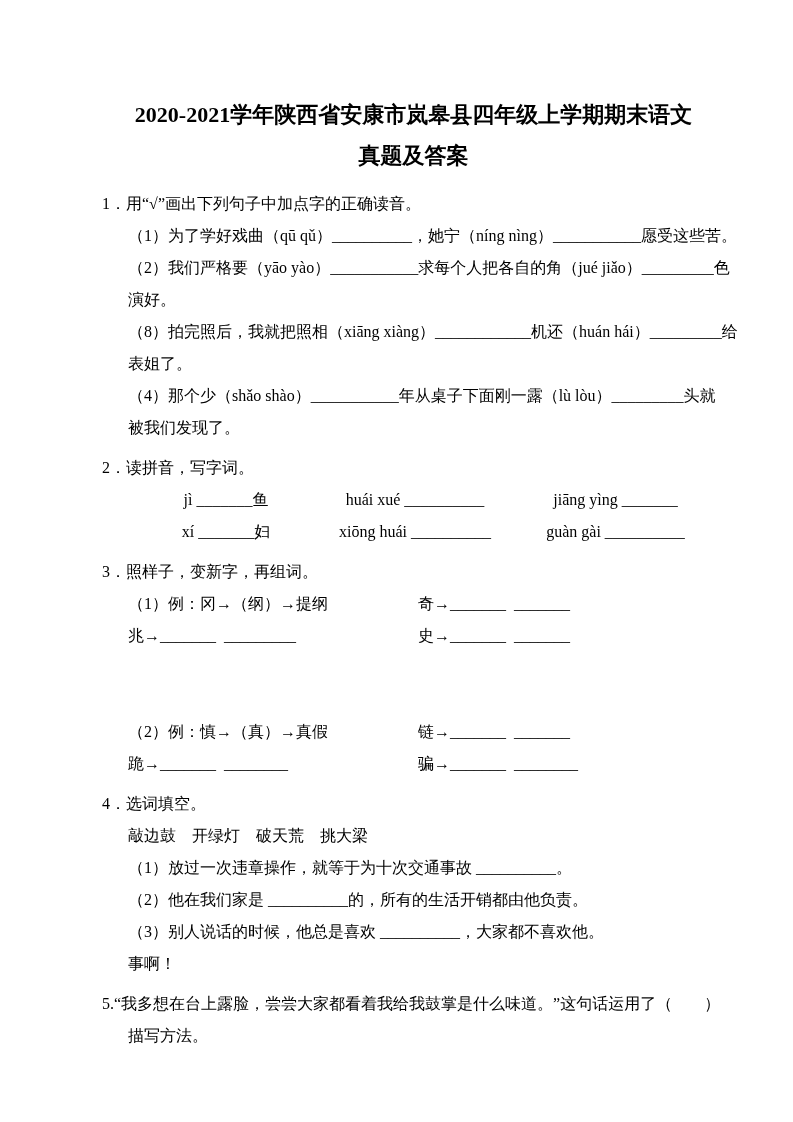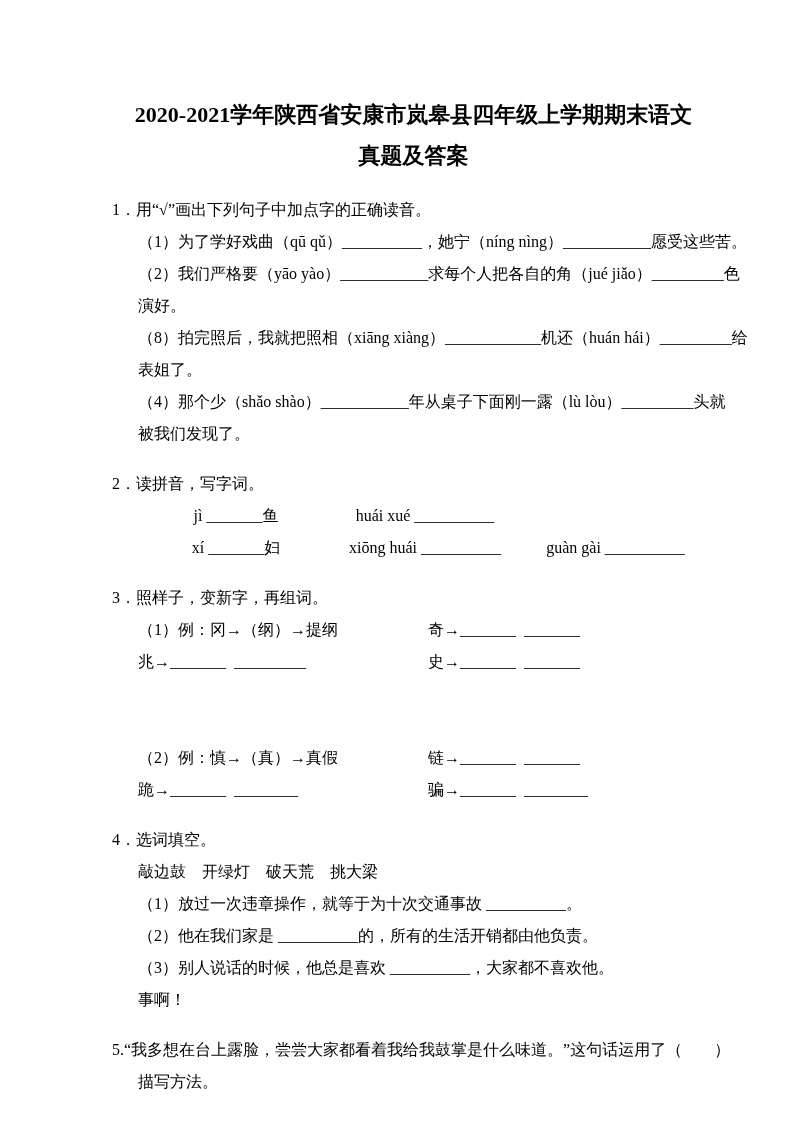--- a/index.html
+++ b/index.html
@@ -20,21 +20,21 @@
     font-size: 16px;
   }
   .title {
     text-align: center;
     font-weight: bold;
     font-size: 22px;
     line-height: 41px;
     margin-bottom: 12px;
   }
   .question {
-    margin: 18px;
+    margin: 8px;
   }
   .line {
     white-space: pre;
     line-height: 32px;
     min-height: 32px;
     padding-left: 26px;
   }
   .line.num {
     padding-left: 0;
   }
@@ -71,20 +71,21 @@
     <div class="line">表姐了。</div>
     <div class="line">（4）那个少（shǎo shào）___________年从桌子下面刚一露（lù lòu）_________头就</div>
     <div class="line">被我们发现了。</div>
   </div>
 
   <div class="question">
     <div class="line num">2．读拼音，写字词。</div>
     <div class="line cols3">
       <span class="cell">jì _______鱼</span>
       <span class="cell">huái xué __________</span>
+      <span class="cell">jiāng yìng _______</span>
     </div>
     <div class="line cols3">
       <span class="cell">xí _______妇</span>
       <span class="cell">xiōng huái __________</span>
       <span class="cell">guàn gài __________</span>
     </div>
   </div>
 
   <div class="question">
     <div class="line num">3．照样子，变新字，再组词。</div>

